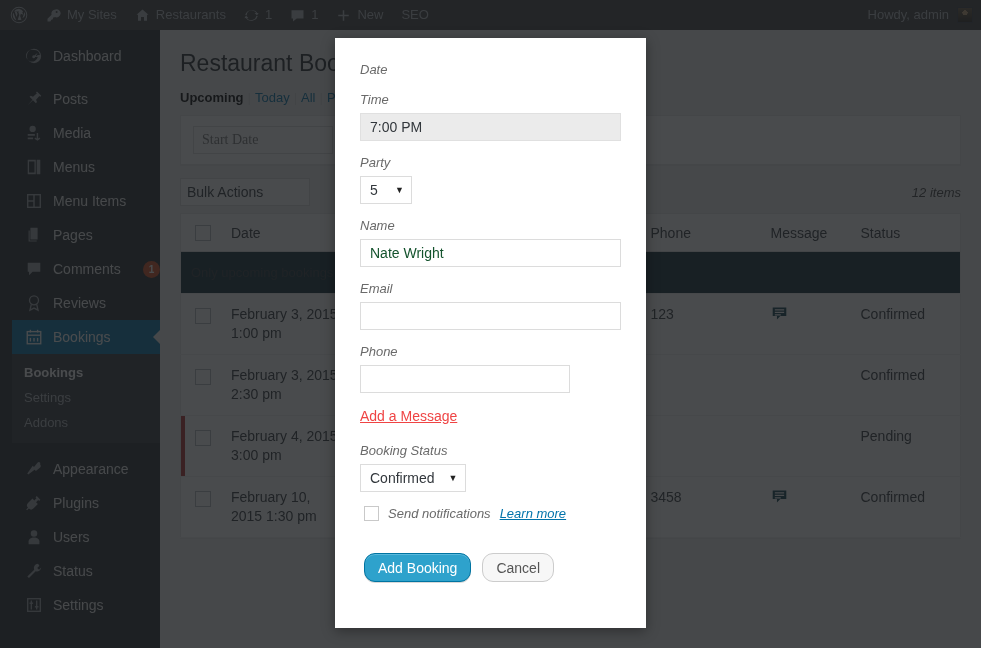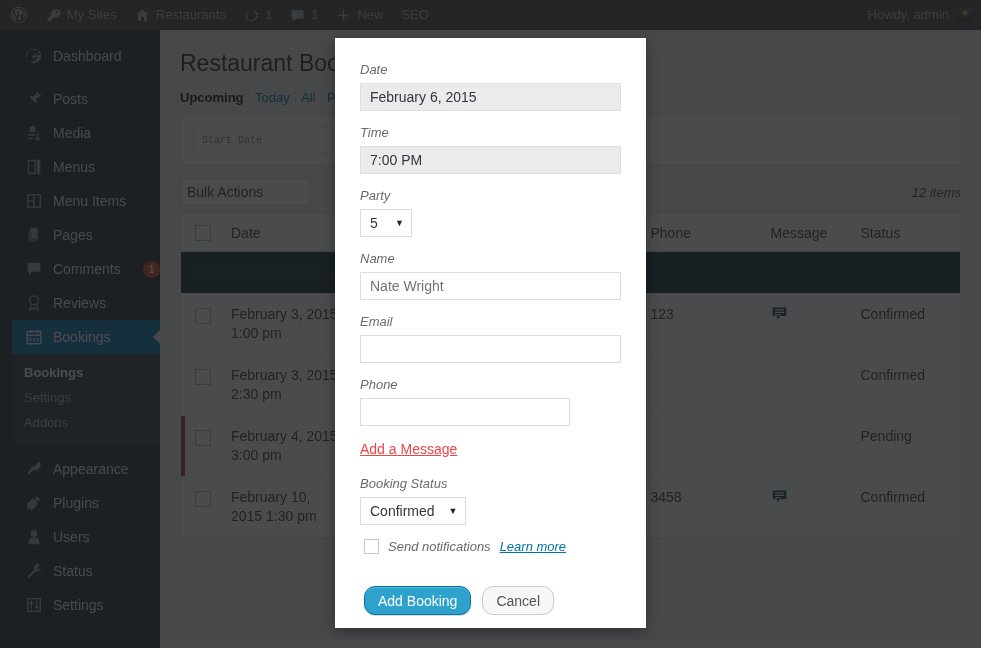--- a/index.html
+++ b/index.html
@@ -95,22 +95,22 @@
   .subsubsub .cnt { color: #666; }
   .subsubsub .sep { color: #ddd; padding: 0 4px; }
 
   .filters {
     background: #fff; border: 1px solid #e5e5e5;
     padding: 10px 12px; margin-bottom: 12px;
     box-shadow: 0 1px 1px rgba(0,0,0,.04);
   }
   .filters input[type=text] {
     width: 140px; height: 28px; padding: 0 8px;
-    border: 1px solid #ddd; color: #0f766e; font-size: 10px;
-    font-family: Liberation Mono, monospace; background: #fff;
+    border: 1px solid #ddd; color: #0f766e; font-size: 14px;
+    font-family: Liberation Serif, serif; background: #fff;
   }
 
   .tablenav {
     display: flex; align-items: center; justify-content: space-between;
     margin-bottom: 6px; height: 30px;
   }
   .bulk-select {
     height: 28px; min-width: 130px; padding: 0 6px;
     border: 1px solid #ddd; background: #fff; font-size: 14px;
     color: #32373c; font-family: "Liberation Sans", sans-serif;
@@ -164,21 +164,21 @@
   }
   .modal-body { padding: 24px 25px 0 25px; }
   .fld { margin-bottom: 14px; }
   .fld label {
     display: block; font-style: italic; font-size: 13px;
     color: #6a6a6a; margin-bottom: 5px; line-height: 16px;
   }
   .fld .inp {
     display: block; width: 100%; height: 28px;
     border: 1px solid #dcdcdc; background: #fff;
-    padding: 0 9px; font-size: 14px; color: #737373;
+    padding: 0 9px; font-size: 14px; color: #14532d;
     line-height: 26px; font-family: "Liberation Sans", sans-serif;
     white-space: nowrap; overflow: hidden;
   }
   .fld .inp.readonly { background: #ebebeb; border-color: #e0e0e0; color: #32373c; }
   .fld .inp.narrow { width: 210px; }
   .sel {
     display: inline-flex; align-items: center; justify-content: space-between;
     height: 28px; border: 1px solid #dcdcdc; background: #fff;
     padding: 0 7px 0 9px; font-size: 14px; color: #32373c;
     min-width: 52px; gap: 14px;
@@ -539,21 +539,20 @@
     </div>
   </div>
 
   <div id="overlay"></div>
 
   <div id="modal">
     <div class="modal-body">
 
       <div class="fld">
         <label>Date</label>
-        <div class="inp readonly">February 6, 2015</div>
       </div>
 
       <div class="fld">
         <label>Time</label>
         <div class="inp readonly">7:00 PM</div>
       </div>
 
       <div class="fld">
         <label>Party</label>
         <div class="sel">

